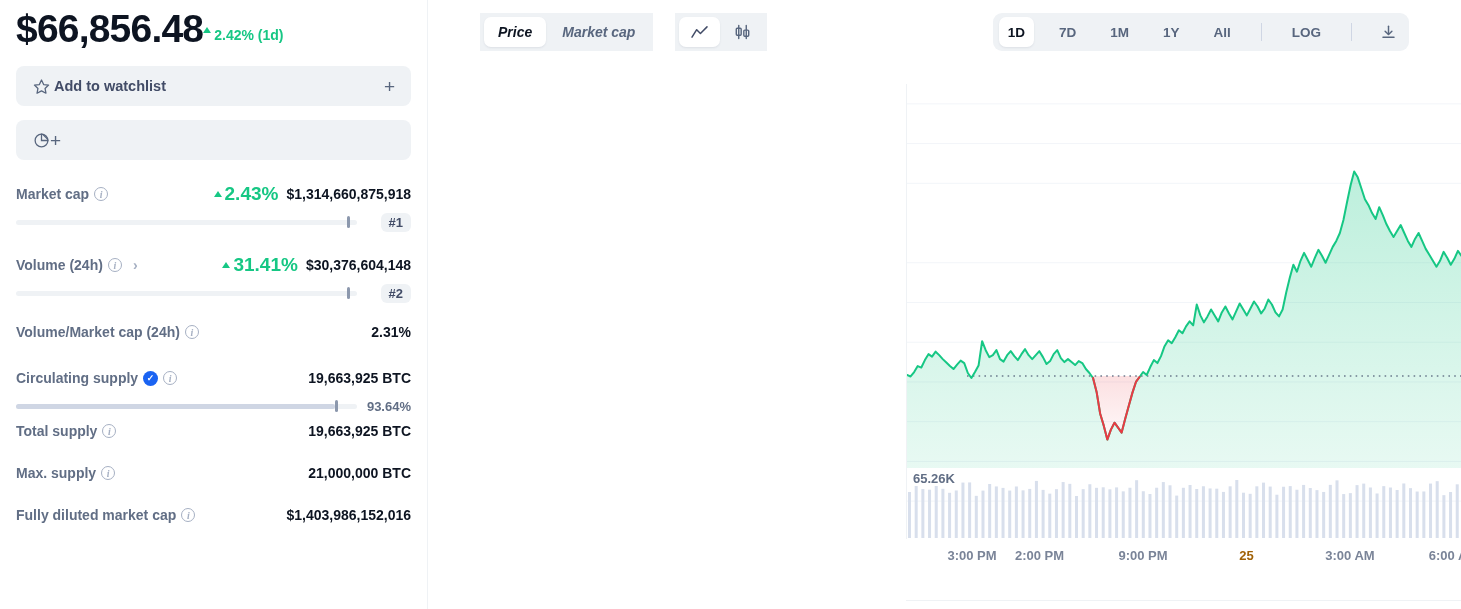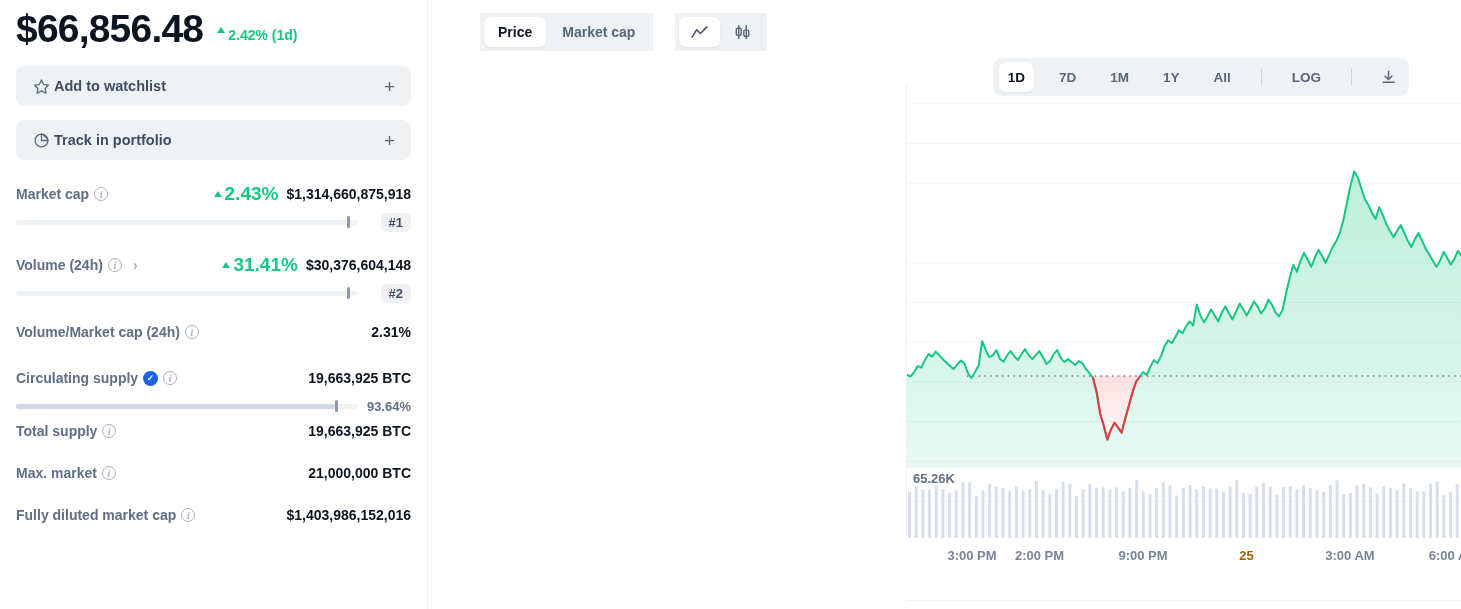--- a/index.html
+++ b/index.html
@@ -15,21 +15,21 @@
   
   .left-panel {
     width: 428px; height: 609px;
     padding: 0 16px;
     border-right: 1px solid #eff2f5;
     position: relative;
     flex: none;
   }
 
   .price-row {
-    display: flex; align-items: flex-end; gap: 14px;
+    display: flex; align-items: flex-end; 
     padding-top: 10px; height: 52px;
   }
   .price-main {
     font-size: 39px; font-weight: 700; letter-spacing: -0.8px;
     color: #0d1421; line-height: 46px;
   }
   .price-change {
     display: flex; align-items: flex-start; gap: 3px;
     font-size: 14px; font-weight: 700; color: #16c784;
     padding-bottom: 9px;
@@ -123,37 +123,37 @@
 
   .chart-toolbar {
     height: 64px; position: relative;
     padding: 0 56px 0 52px;
     display: flex; align-items: center;
   }
   .seg-group {
     background: #eff2f5; border-radius: 0;
     padding: 4px; display: flex; align-items: center; gap: 2px;
     height: 38px;
+    font-style: italic;
   }
   .seg-btn {
     border-radius: 7px; padding: 0 14px; height: 30px;
     display: flex; align-items: center; justify-content: center;
     font-size: 14px; font-weight: 700; color: #58667e;
     cursor: pointer; white-space: nowrap;
   }
   .seg-btn.active { background: #fff; color: #0d1421; box-shadow: 0 1px 2px rgba(88,102,126,.12); }
   .tool-gap { width: 22px; }
   .icon-seg { padding: 0 11px; }
 
   .range-group {
     position: absolute; right: 52px; top: 13px;
     background: #eff2f5; border-radius: 9px;
     padding: 0 6px; display: flex; align-items: center; gap: 16px;
     height: 38px;
-    margin-top: 45px;
   }
   .range-btn {
     border-radius: 7px; padding: 0 9px; height: 30px;
     display: flex; align-items: center; justify-content: center;
     font-size: 13.5px; font-weight: 700; color: #58667e; cursor: pointer;
   }
   .range-btn.active { background: #fff; color: #0d1421; box-shadow: 0 1px 2px rgba(88,102,126,.12); }
   .vsep { width: 1px; height: 18px; background: #cfd6e4; margin: 0 5px; }
   .dl-btn {
     width: 30px; height: 30px; display:flex; align-items:center; justify-content:center;
@@ -213,21 +213,20 @@
     </div>
 
     <div class="action-btn">
       <span class="ab-icon">
         <svg width="17" height="17" viewBox="0 0 24 24" fill="none" stroke="#58667e" stroke-width="1.8" stroke-linecap="round">
           <path d="M21 12a9 9 0 1 1-9-9"></path>
           <path d="M12 3a9 9 0 0 1 9 9h-9z" fill="none"></path>
           <path d="M13.6 3.2 L20.8 10.4" stroke-width="1.6"></path>
         </svg>
       </span>
-      <span class="ab-label">Track in portfolio</span>
       <span class="ab-plus">+</span>
     </div>
 
     <div class="stats">
 
       <div class="stat-block">
         <div class="stat-head">
           <span class="stat-label">
             <span>Market cap</span>
             <span class="info-i">i</span>
@@ -311,21 +310,21 @@
         <span class="stat-label">
           <span>Total supply</span>
           <span class="info-i">i</span>
         </span>
         <span class="stat-spacer"></span>
         <span class="stat-value">19,663,925 BTC</span>
       </div>
 
       <div class="stat-row-simple">
         <span class="stat-label">
-          <span>Max. market</span>
+          <span>Max. supply</span>
           <span class="info-i">i</span>
         </span>
         <span class="stat-spacer"></span>
         <span class="stat-value">21,000,000 BTC</span>
       </div>
 
       <div class="stat-row-simple">
         <span class="stat-label">
           <span>Fully diluted market cap</span>
           <span class="info-i">i</span>

